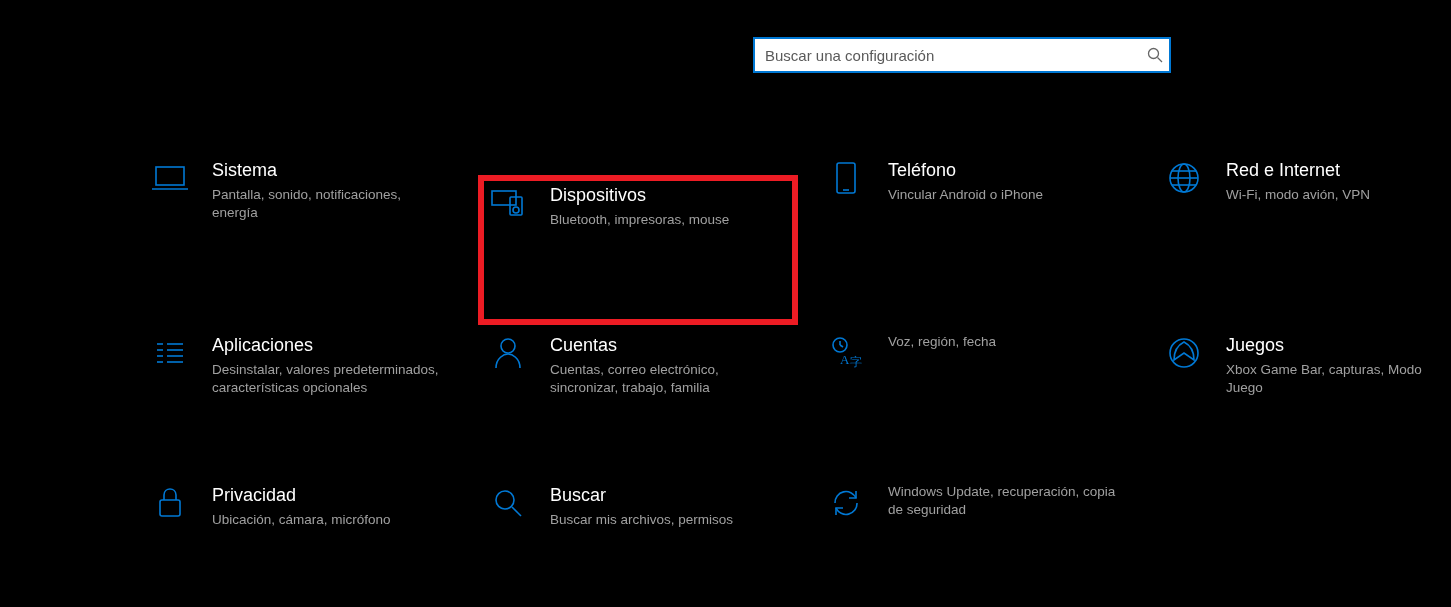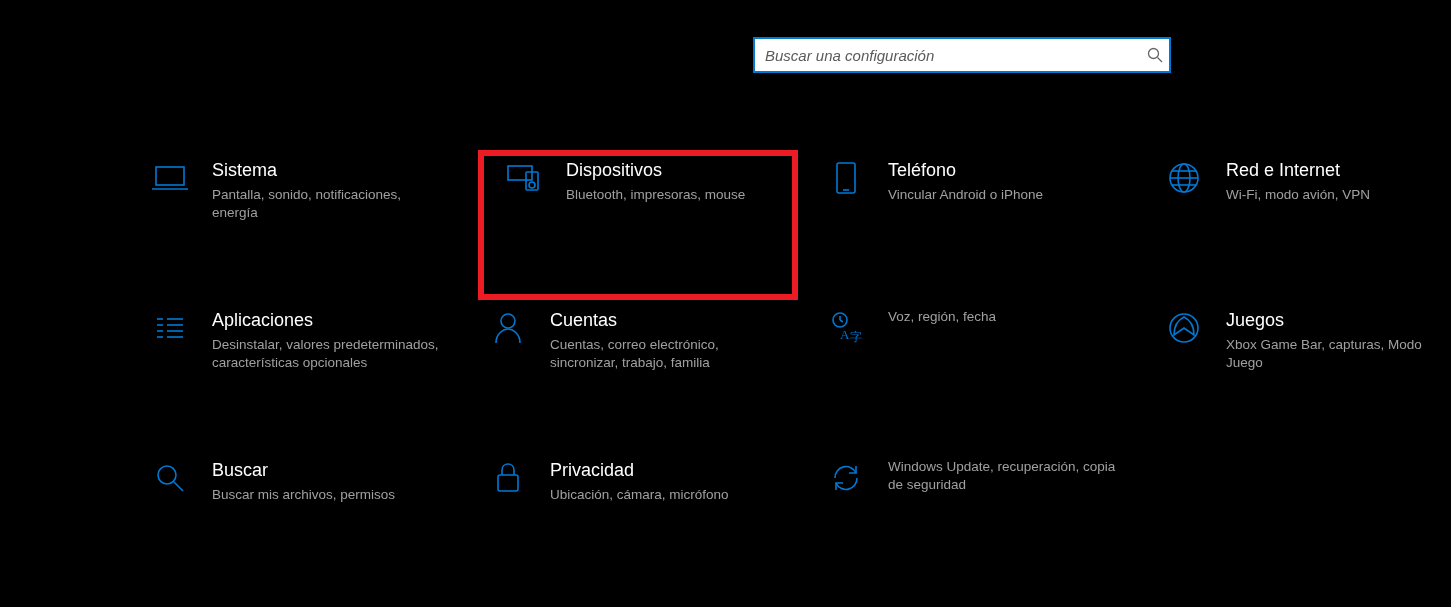--- a/index.html
+++ b/index.html
@@ -17,21 +17,20 @@
   }
   .search-input{
     width:100%;height:100%;
     box-sizing:border-box;
     background:#fff;
     border:2px solid #0078d4;
     outline:none;
     font-size:15px;
     padding:0 36px 0 10px;
     color:#333;
-    font-style:italic;
   }
   .search-input::placeholder{color:#5a5a5a;}
   .search-icon{
     position:absolute;
     right:8px;top:50%;
     transform:translateY(-50%);
     pointer-events:none;
   }
   .grid{
     position:absolute;
@@ -71,21 +70,22 @@
     margin:2px 0 4px 0;
     line-height:1.2;
   }
   .tile .subtitle{
     font-size:13.5px;
     color:#a0a0a0;
     line-height:1.35;
   }
   .highlight{
     border:6px solid #ed1c24;
-    padding:2px 16px;
+    padding:2px 0px;
+    margin-top:25px;
   }
   svg{display:block;}
   .stroke{stroke:#0078d4;stroke-width:1.6;fill:none;}
   .fill{fill:#0078d4;}
 </style>
 </head>
 <body>
 
 <div class="search-wrap">
   <input class="search-input" type="text" placeholder="Buscar una configuración" style="">
@@ -212,41 +212,41 @@
       </svg>
     </div>
     <div class="text-slot">
       <div class="title">Juegos</div>
       <div class="subtitle">Xbox Game Bar, capturas, Modo Juego</div>
     </div>
   </div>
 
   <div class="tile row3">
     <div class="icon-slot">
+      <svg width="30" height="34" viewBox="0 0 30 34">
+        <rect x="5" y="14" width="20" height="16" rx="2" class="stroke"></rect>
+        <path d="M9 14 L9 9 C9 5 12 3 15 3 C18 3 21 5 21 9 L21 14" class="stroke"></path>
+      </svg>
+    </div>
+    <div class="text-slot">
+      <div class="title">Privacidad</div>
+      <div class="subtitle">Ubicación, cámara, micrófono</div>
+    </div>
+  </div>
+
+  <div class="tile row3">
+    <div class="icon-slot">
       <svg width="32" height="32" viewBox="0 0 32 32">
         <circle cx="13" cy="13" r="9" class="stroke"></circle>
         <line x1="20" y1="20" x2="29" y2="29" class="stroke"></line>
       </svg>
     </div>
     <div class="text-slot">
       <div class="title">Buscar</div>
       <div class="subtitle">Buscar mis archivos, permisos</div>
-    </div>
-  </div>
-
-  <div class="tile row3">
-    <div class="icon-slot">
-      <svg width="30" height="34" viewBox="0 0 30 34">
-        <rect x="5" y="14" width="20" height="16" rx="2" class="stroke"></rect>
-        <path d="M9 14 L9 9 C9 5 12 3 15 3 C18 3 21 5 21 9 L21 14" class="stroke"></path>
-      </svg>
-    </div>
-    <div class="text-slot">
-      <div class="title">Privacidad</div>
-      <div class="subtitle">Ubicación, cámara, micrófono</div>
     </div>
   </div>
 
   <div class="tile row3">
     <div class="icon-slot">
       <svg width="34" height="34" viewBox="0 0 34 34">
         <path d="M6 17 A11 11 0 0 1 27 12" class="stroke"></path>
         <polyline points="27,5 27,12 20,12" class="stroke"></polyline>
         <path d="M28 17 A11 11 0 0 1 7 22" class="stroke"></path>
         <polyline points="7,29 7,22 14,22" class="stroke"></polyline>

